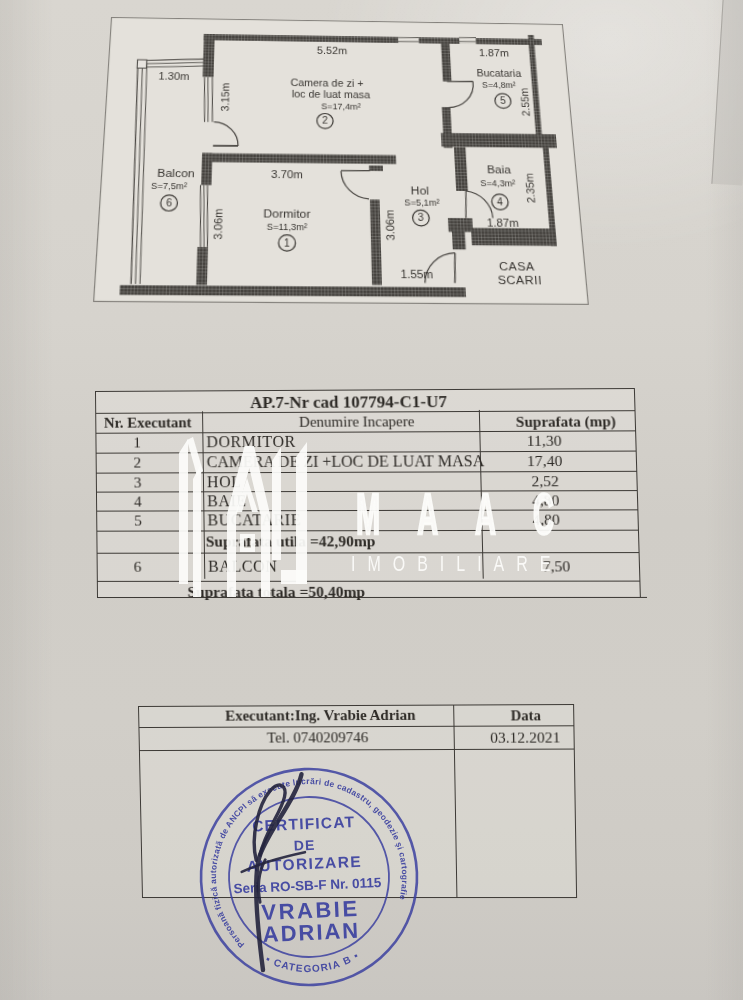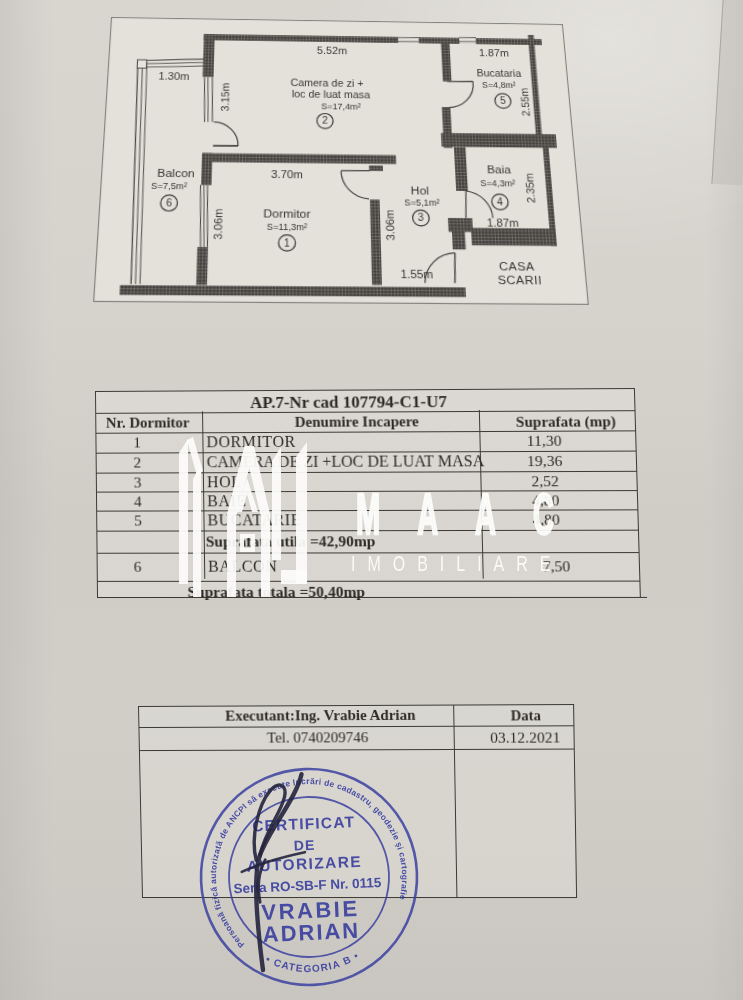--- a/index.html
+++ b/index.html
@@ -208,31 +208,31 @@
 <div class="bl" style="left:0;top:120px;width:540px;height:1.2px"></div>
 <div class="bl" style="left:0;top:140px;width:540px;height:1.2px"></div>
 <div class="bl" style="left:0;top:162px;width:540px;height:1.2px"></div>
 <div class="bl" style="left:0;top:190px;width:540px;height:1.2px"></div>
 
 <div class="bl" style="left:108px;top:21px;width:1.2px;height:167px"></div>
 <div class="bl" style="left:385px;top:21px;width:1.2px;height:167px"></div>
 
 <div class="tc ctr" style="left:255px;top:3px;font-weight:bold;font-size:17px">AP.7-Nr cad 107794-C1-U7</div>
 
-<div class="tc ctr" style="left:53px;top:24px;font-weight:bold;font-size:15px">Nr. Dormitor</div>
-<div class="tc ctr" style="left:263px;top:24px;font-weight:bold;font-size:15px">Denumire Incapere</div>
+<div class="tc ctr" style="left:53px;top:24px;font-weight:bold;font-size:15px">Nr. Executant</div>
+<div class="tc ctr" style="left:263px;top:24px;font-weight:normal;font-size:15px">Denumire Incapere</div>
 <div class="tc ctr" style="left:471px;top:25px;font-weight:bold;font-size:15px">Suprafata (mp)</div>
 
 <div class="tc ctr" style="left:42px;top:43px;font-size:15.5px">1</div>
 <div class="tc" style="left:112px;top:43px;font-size:16px;letter-spacing:0.6px">DORMITOR</div>
 <div class="tc ctr" style="left:449px;top:43px;font-size:15.5px">11,30</div>
 
 <div class="tc ctr" style="left:42px;top:63px;font-size:15.5px">2</div>
 <div class="tc" style="left:112px;top:63px;font-size:16px;letter-spacing:0px">CAMERA DE ZI +LOC DE LUAT MASA</div>
-<div class="tc ctr" style="left:449px;top:63px;font-size:15.5px">19,36</div>
+<div class="tc ctr" style="left:449px;top:63px;font-size:15.5px">17,40</div>
 
 <div class="tc ctr" style="left:42px;top:83px;font-size:15.5px">3</div>
 <div class="tc" style="left:112px;top:83px;font-size:16px;letter-spacing:0.6px">HOL</div>
 <div class="tc ctr" style="left:449px;top:83px;font-size:15.5px">2,52</div>
 
 <div class="tc ctr" style="left:42px;top:102px;font-size:15.5px">4</div>
 <div class="tc" style="left:112px;top:102px;font-size:16px;letter-spacing:0.6px">BAIE</div>
 <div class="tc ctr" style="left:449px;top:102px;font-size:15.5px">4,80</div>
 
 <div class="tc ctr" style="left:42px;top:121px;font-size:15.5px">5</div>

